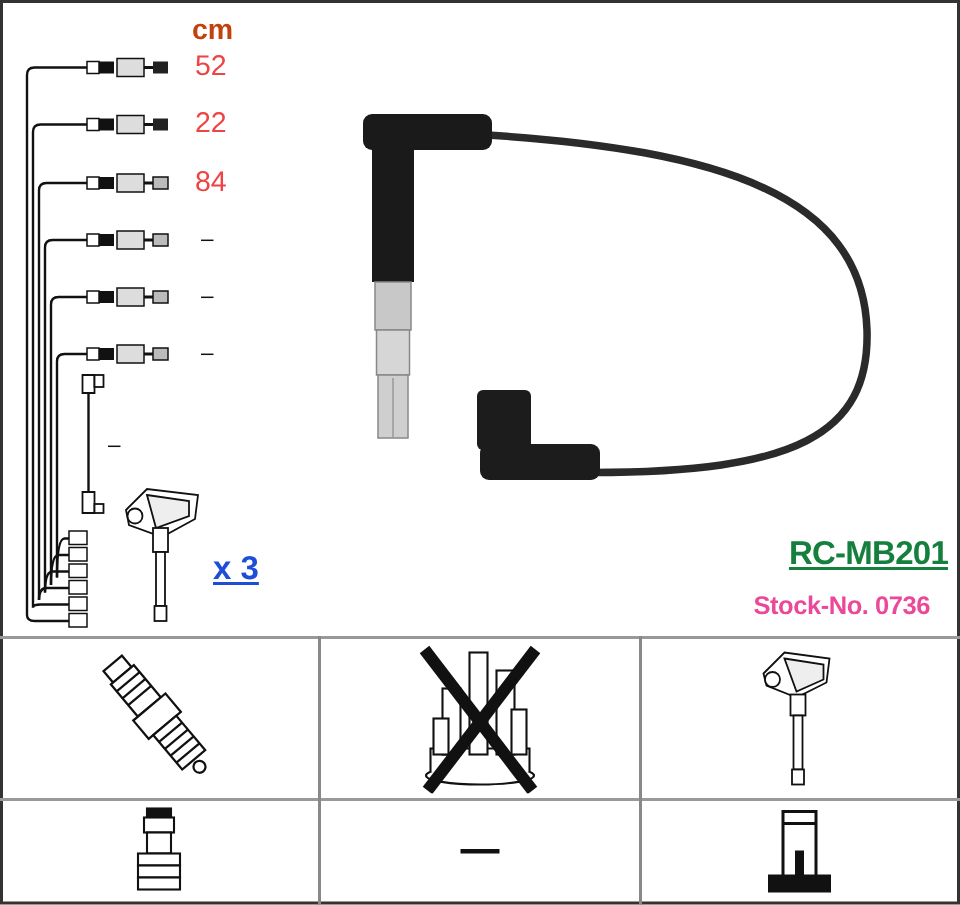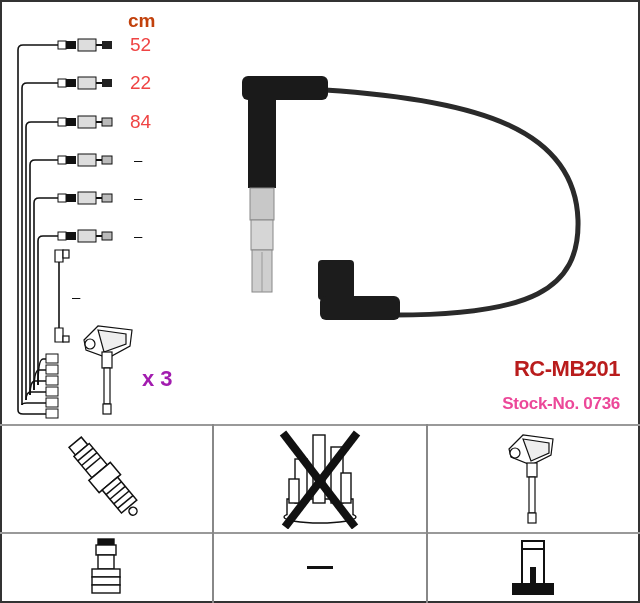--- a/index.html
+++ b/index.html
@@ -2,23 +2,23 @@
 <html><head>
 <meta charset="utf-8">
 <style>
   html,body{margin:0;padding:0;background:#fff;}
   body{width:640px;height:603px;position:relative;overflow:hidden;font-family:"Liberation Sans",sans-serif;}
   .frame{position:absolute;left:0;top:0;width:636px;height:599px;border:2px solid #333;box-sizing:content-box;}
   .abs{position:absolute;}
   .cm{left:128px;top:10px;font-size:19px;font-weight:bold;color:#c2410c;}
   .len{font-size:19px;color:#ef4444;left:130px;}
   .dash{font-size:15px;color:#111;left:134px;}
-  .title{right:20px;top:356px;font-size:22px;font-weight:bold;color:#b91c1c;letter-spacing:-0.5px;}
+  .title{right:8px;top:356px;font-size:22px;font-weight:bold;color:#15803d;letter-spacing:-0.5px;text-decoration:underline;}
   .stock{right:20px;top:394px;font-size:17px;font-weight:bold;color:#ec4899;letter-spacing:-0.3px;}
-  .x3{left:142px;top:366px;font-size:22px;font-weight:bold;color:#a21caf;}
+  .x3{left:142px;top:366px;font-size:22px;font-weight:bold;color:#1d4ed8;text-decoration:underline;}
   .hline{position:absolute;height:2px;background:#999;}
   .vline{position:absolute;width:2px;background:#888;}
   .cell{position:absolute;display:flex;align-items:center;justify-content:center;}
   .smalldash{position:absolute;font-size:15px;color:#111;}
 </style>
 </head>
 <body>
 
 <div class="frame"></div>
 

